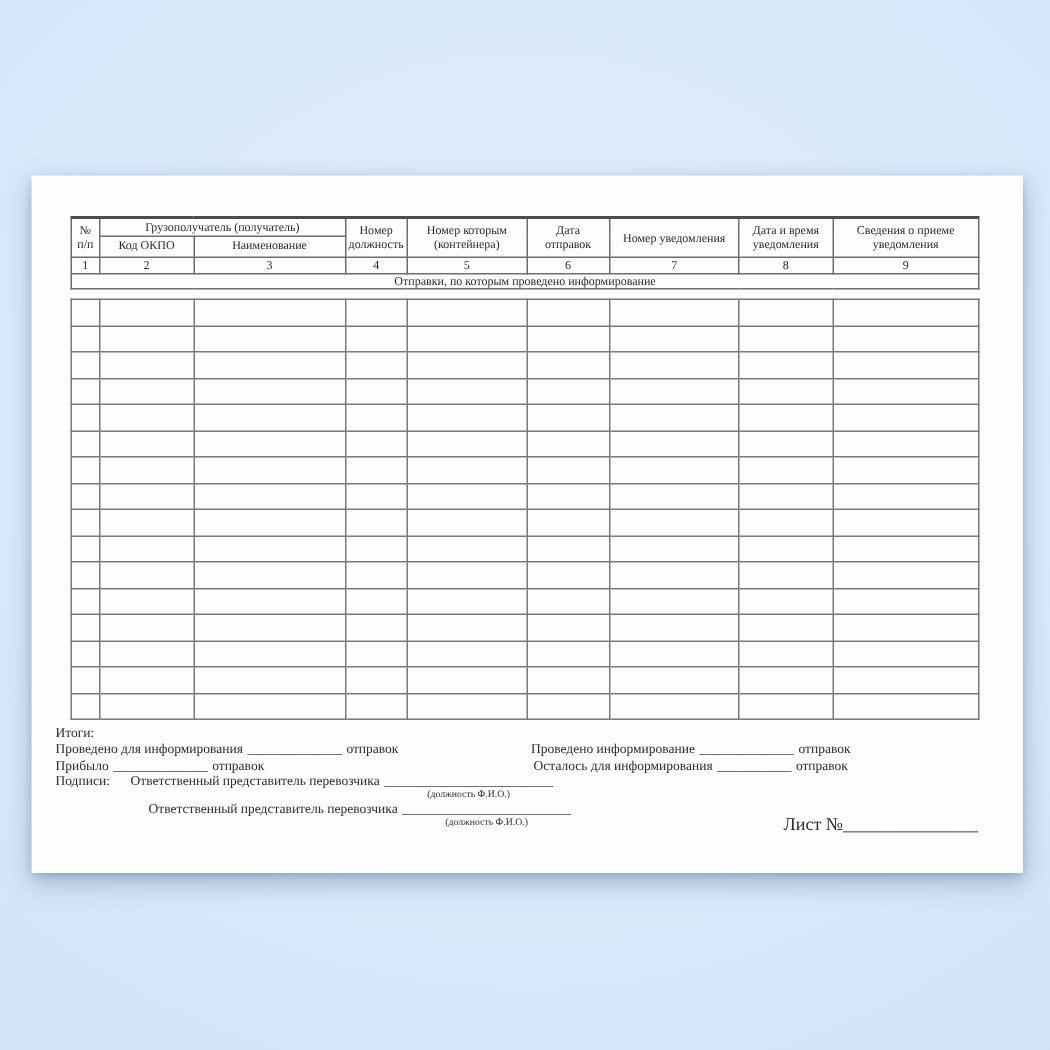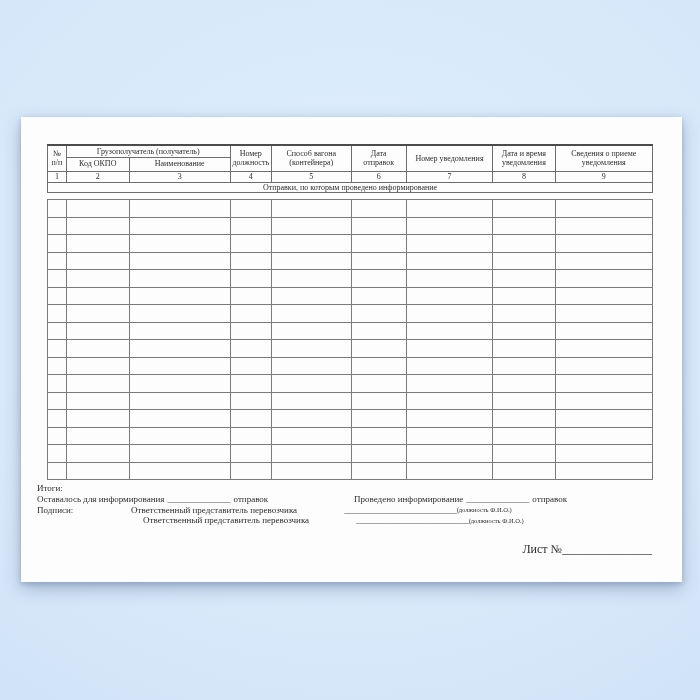--- a/index.html
+++ b/index.html
@@ -56,26 +56,26 @@
     left: 16px;
     top: 366px;
     width: 608px;
     font-size: 9px;
     line-height: 10.8px;
     white-space: nowrap;
   }
   .totals-row { display: flex; }
   .t-left  { width: 239px; }
   .t-right { flex: 1; text-align: center; }
-  .sig-row { display: flex; align-items: flex-start; gap: 44px; }
+  .sig-row { display: flex; align-items: flex-start; }
   .sig-head { display: inline-block; width: 50px; }
   .sig-row.second .sig-head { width: 62px; }
   .sig-unit {
     display: inline-flex;
-    flex-direction: row;
+    flex-direction: column;
     align-items: center;
     margin-left: 3px;
     vertical-align: top;
   }
   .sig-caption { font-size: 6.5px; line-height: 8px; }
   .sheet-no {
     position: absolute;
     right: 30px;
     top: 427px;
     font-size: 12px;
@@ -101,21 +101,21 @@
         <col style="width:10.3%">
         <col style="width:16.1%">
     </colgroup>
     <tbody>
       <tr class="r-group">
         <td rowspan="2">№
 п/п</td>
         <td colspan="2">Грузополучатель (получатель)</td>
         <td rowspan="2">Номер
 должность</td>
-        <td rowspan="2">Способ вагона
+        <td rowspan="2">Номер которым
 (контейнера)</td>
         <td rowspan="2">Дата
 отправок</td>
         <td rowspan="2">Номер уведомления</td>
         <td rowspan="2">Дата и время
 уведомления</td>
         <td rowspan="2">Сведения о приеме
 уведомления</td>
       </tr>
       <tr class="r-sub">
@@ -329,27 +329,35 @@
           <td></td>
         </tr>
       </tbody>
   </table>
 
   <div class="bottom">
     <div>Итоги:</div>
 
     <div class="totals-row">
       <div class="t-left">
-        <span>Оставалось для информирования</span><span class="spacer"></span><span>______________</span><span class="spacer"></span><span>отправок</span>
+        <span>Проведено для информирования</span><span class="spacer"></span><span>______________</span><span class="spacer"></span><span>отправок</span>
       </div>
       <div class="t-right">
         <span>Проведено информирование</span><span class="spacer"></span><span>______________</span><span class="spacer"></span><span>отправок</span>
       </div>
     </div>
 
+    <div class="totals-row">
+      <div class="t-left">
+        <span>Прибыло</span><span class="spacer"></span><span>______________</span><span class="spacer"></span><span>отправок</span>
+      </div>
+      <div class="t-right">
+        <span>Осталось для информирования</span><span class="spacer"></span><span>___________</span><span class="spacer"></span><span>отправок</span>
+      </div>
+    </div>
 
     <div class="sig-row">
       <span class="sig-head">Подписи:</span>
       <span>Ответственный представитель перевозчика</span>
       <span class="sig-unit">
         <span>_________________________</span>
         <span class="sig-caption">(должность Ф.И.О.)</span>
       </span>
     </div>
 

